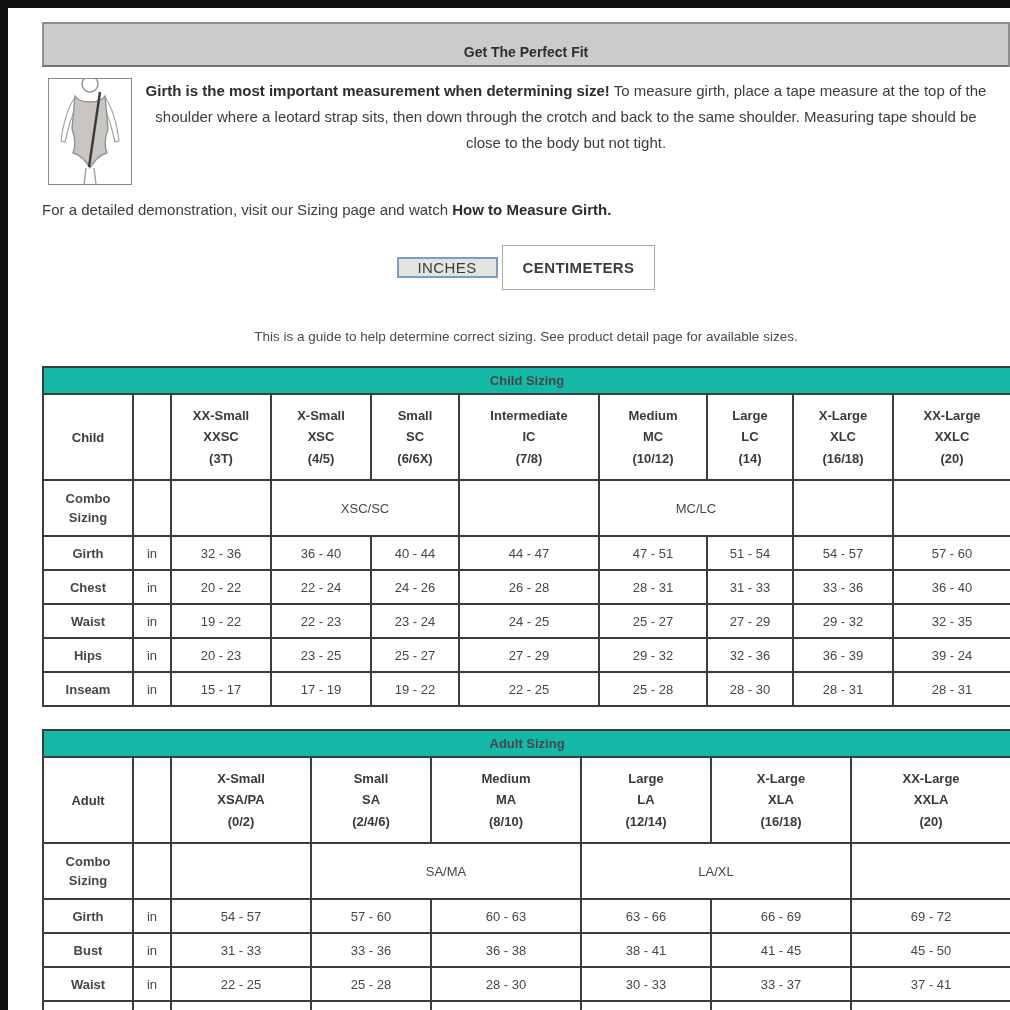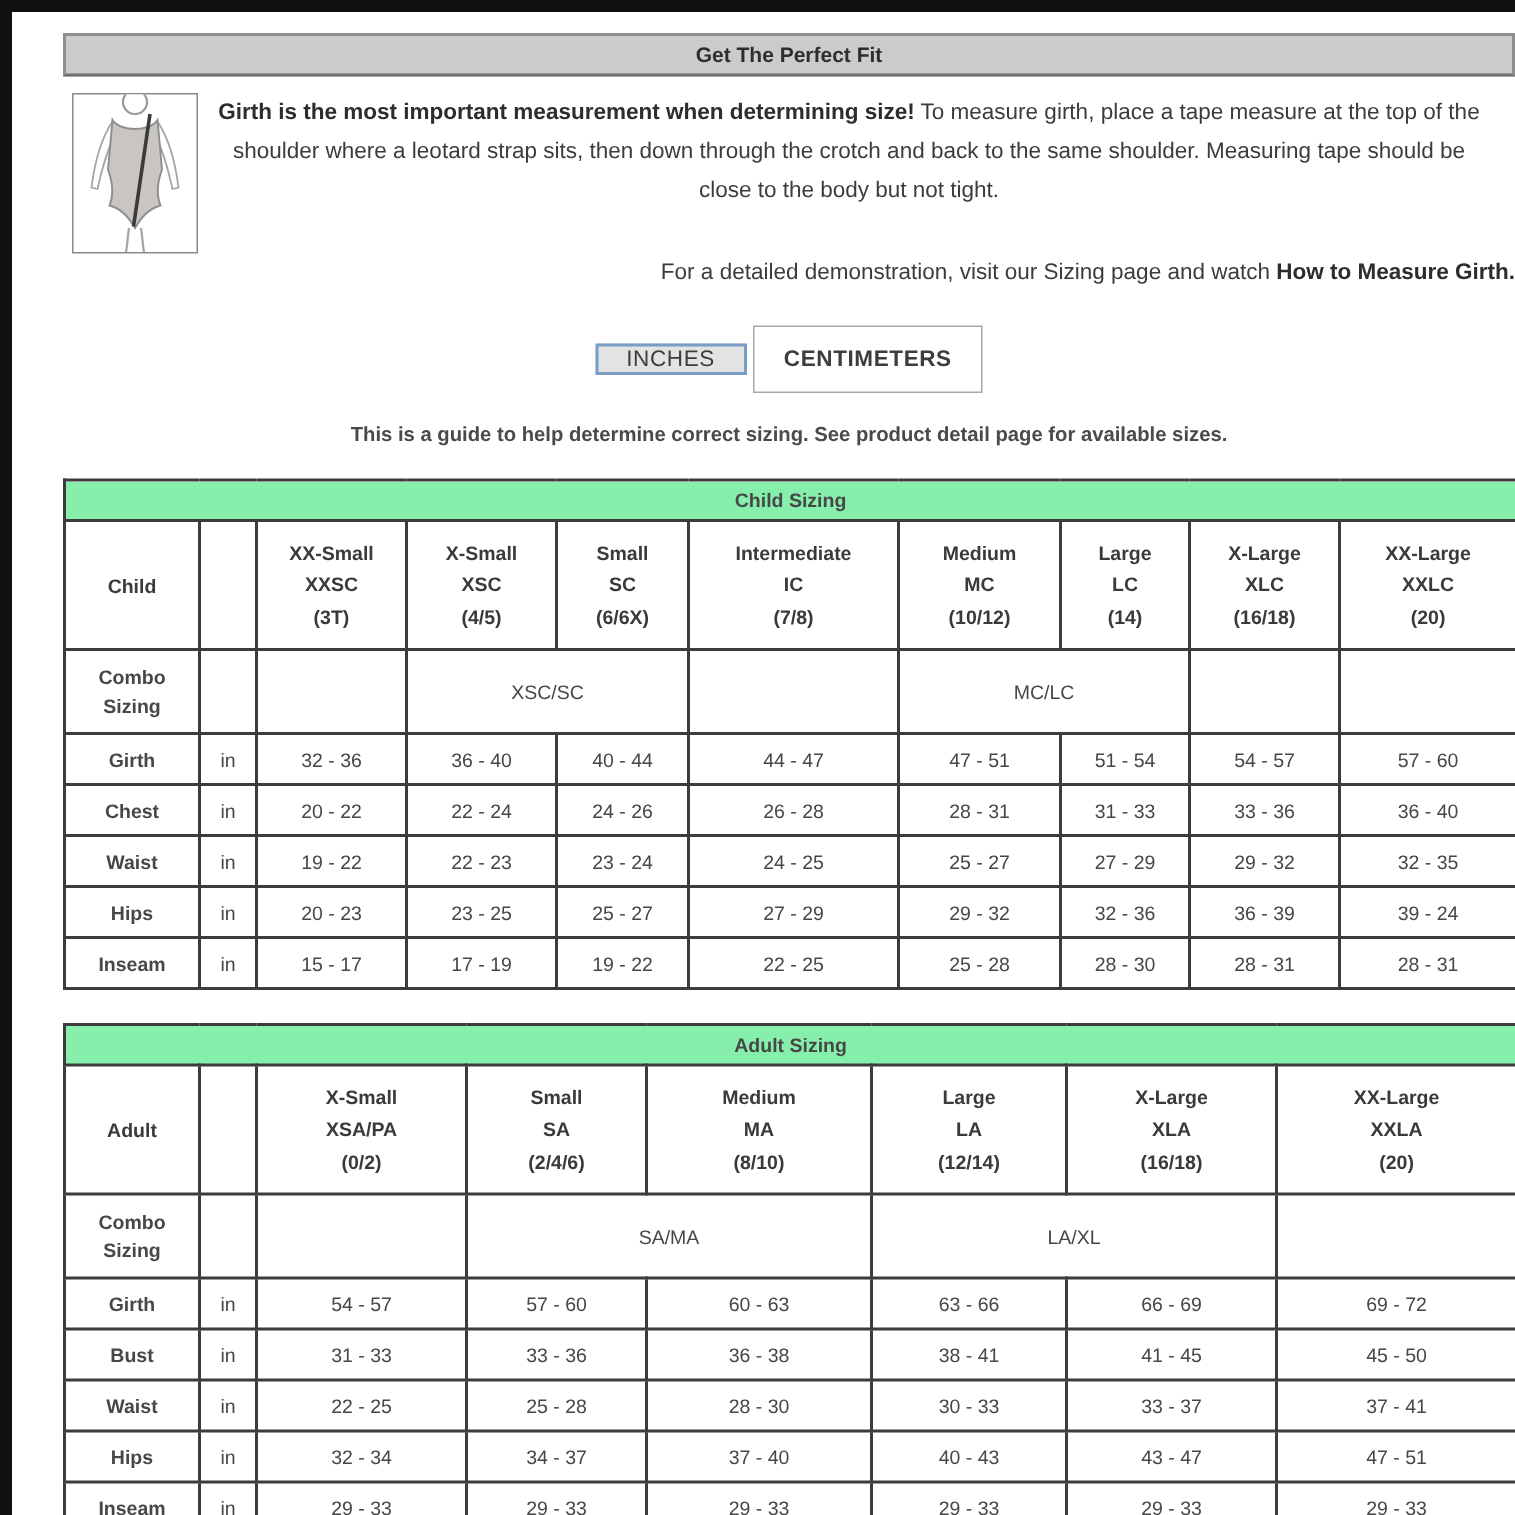--- a/index.html
+++ b/index.html
@@ -3,40 +3,40 @@
 <meta charset="utf-8">
 <style>
   * { margin:0; padding:0; box-sizing:border-box; }
   html,body { width:1010px; height:1010px; background:#ffffff; overflow:hidden;
     font-family:"Liberation Sans","DejaVu Sans",sans-serif; color:#3f3f3f; }
   .frame-top { position:absolute; top:0; left:0; width:1010px; height:8px; background:#111; }
   .frame-left { position:absolute; top:0; left:0; width:8px; height:1010px; background:#111; }
   .content { position:absolute; left:42px; top:22px; width:968px; }
 
   .title-bar { background:#cbcbcb; border:2px solid #8e8e8e; border-bottom-color:#6f6f6f;
-    text-align:center; font-weight:bold; font-size:14px; color:#2e2e2e; padding:4px 0 5px; }
+    text-align:center; font-weight:bold; font-size:14px; color:#2e2e2e; padding:20px 0 5px; }
 
   .intro-row { display:flex; margin-top:11px; }
   .figure-box { width:84px; height:107px; border:1px solid #8a8a8a; background:#fff; flex:0 0 auto; margin-left:6px; }
   .intro-text { flex:1; text-align:center; font-size:15px; line-height:1.72; padding:0 20px 0 10px; color:#3c3c3c; }
   .intro-text b, .demo-line b { color:#2d2d2d; }
-  .demo-line { text-align:right; font-size:15px; margin-top:4px; color:#3c3c3c; }
+  .demo-line { text-align:left; font-size:15px; margin-top:16px; color:#3c3c3c; }
 
   .unit-buttons { text-align:center; margin-top:27px; }
   .unit-btn { font-family:"Liberation Sans","DejaVu Sans",sans-serif; font-size:15px; letter-spacing:.4px;
     color:#3d3d3d; padding:0 19px; cursor:pointer; }
   .unit-btn.selected { background:#e3e3e3; border:2px solid #7b9cc4; }
   .unit-btn.plain { background:#ffffff; border:1px solid #a8a8a8; margin-left:4px; padding:13px 20px;font-weight:bold; }
 
-  .guide-note { text-align:center; font-size:13.5px; color:#4a4a4a; margin-top:20px;font-weight:bold; }
+  .guide-note { text-align:center; font-size:13.5px; color:#4a4a4a; margin-top:39px; }
 
   table.size-table { width:968px; border-collapse:collapse; table-layout:fixed; margin-top:22px; }
   table.size-table th, table.size-table td { border:2px solid #3c3c3c; text-align:center;
     font-size:13px; color:#474747; padding:2px; overflow:hidden; }
-  .section-bar { background:#86efac; font-weight:bold; font-size:13.5px; color:#2e2e2e; height:27px; }
+  .section-bar { background:#14b8a6; font-weight:bold; font-size:13.5px; color:#2e2e2e; height:27px; }
   th.row-label { font-weight:bold; color:#333; font-size:13px; }
   tr.head-row th { height:86px; font-weight:bold; color:#3a3a3a; }
   tr.head-row th div { line-height:1.65; }
   tr.combo-row th, tr.combo-row td { height:56px; font-size:13px; }
   tr.combo-row th.row-label { line-height:1.5; }
   tr.data-row th, tr.data-row td { height:34px; }
   td.unit-cell { font-size:13px; }
 </style>
 </head>
 <body>

